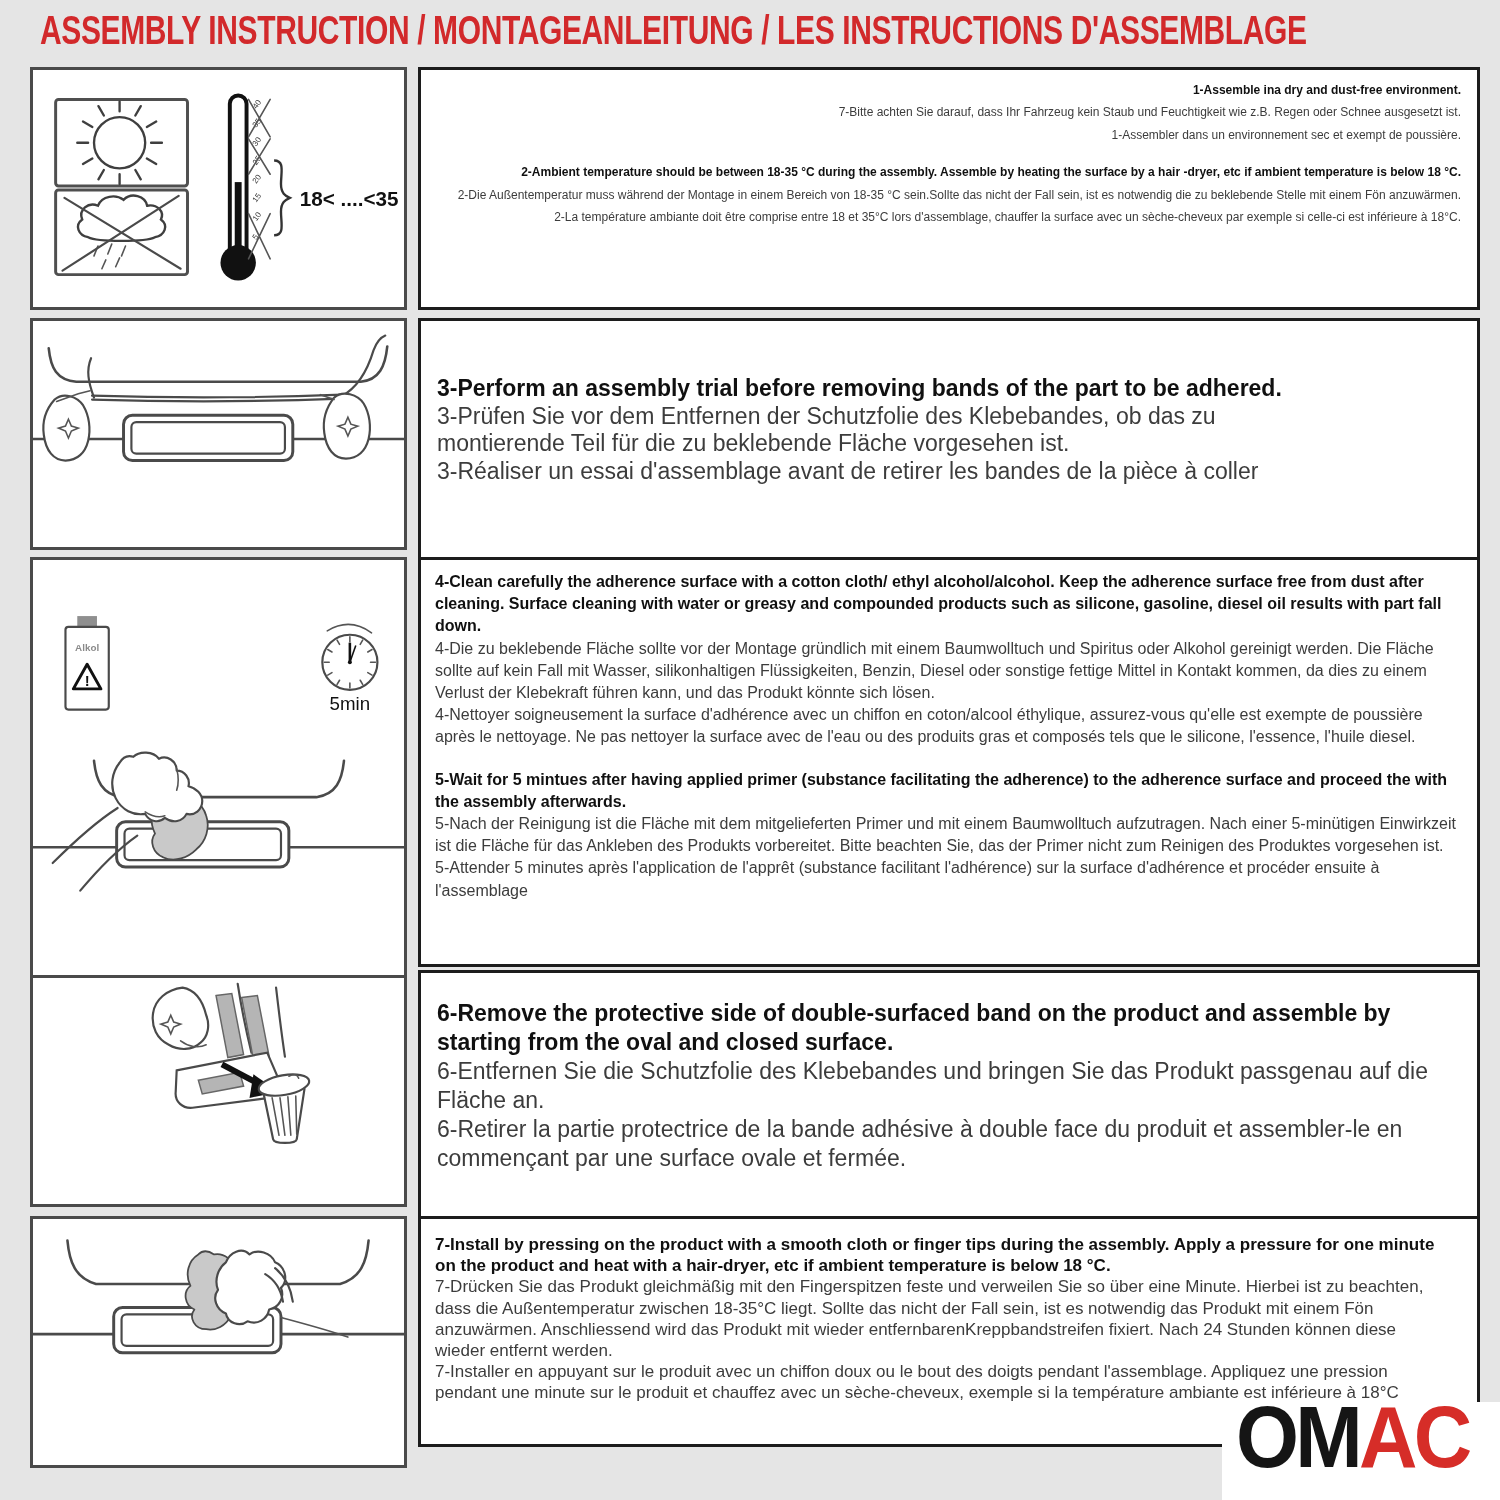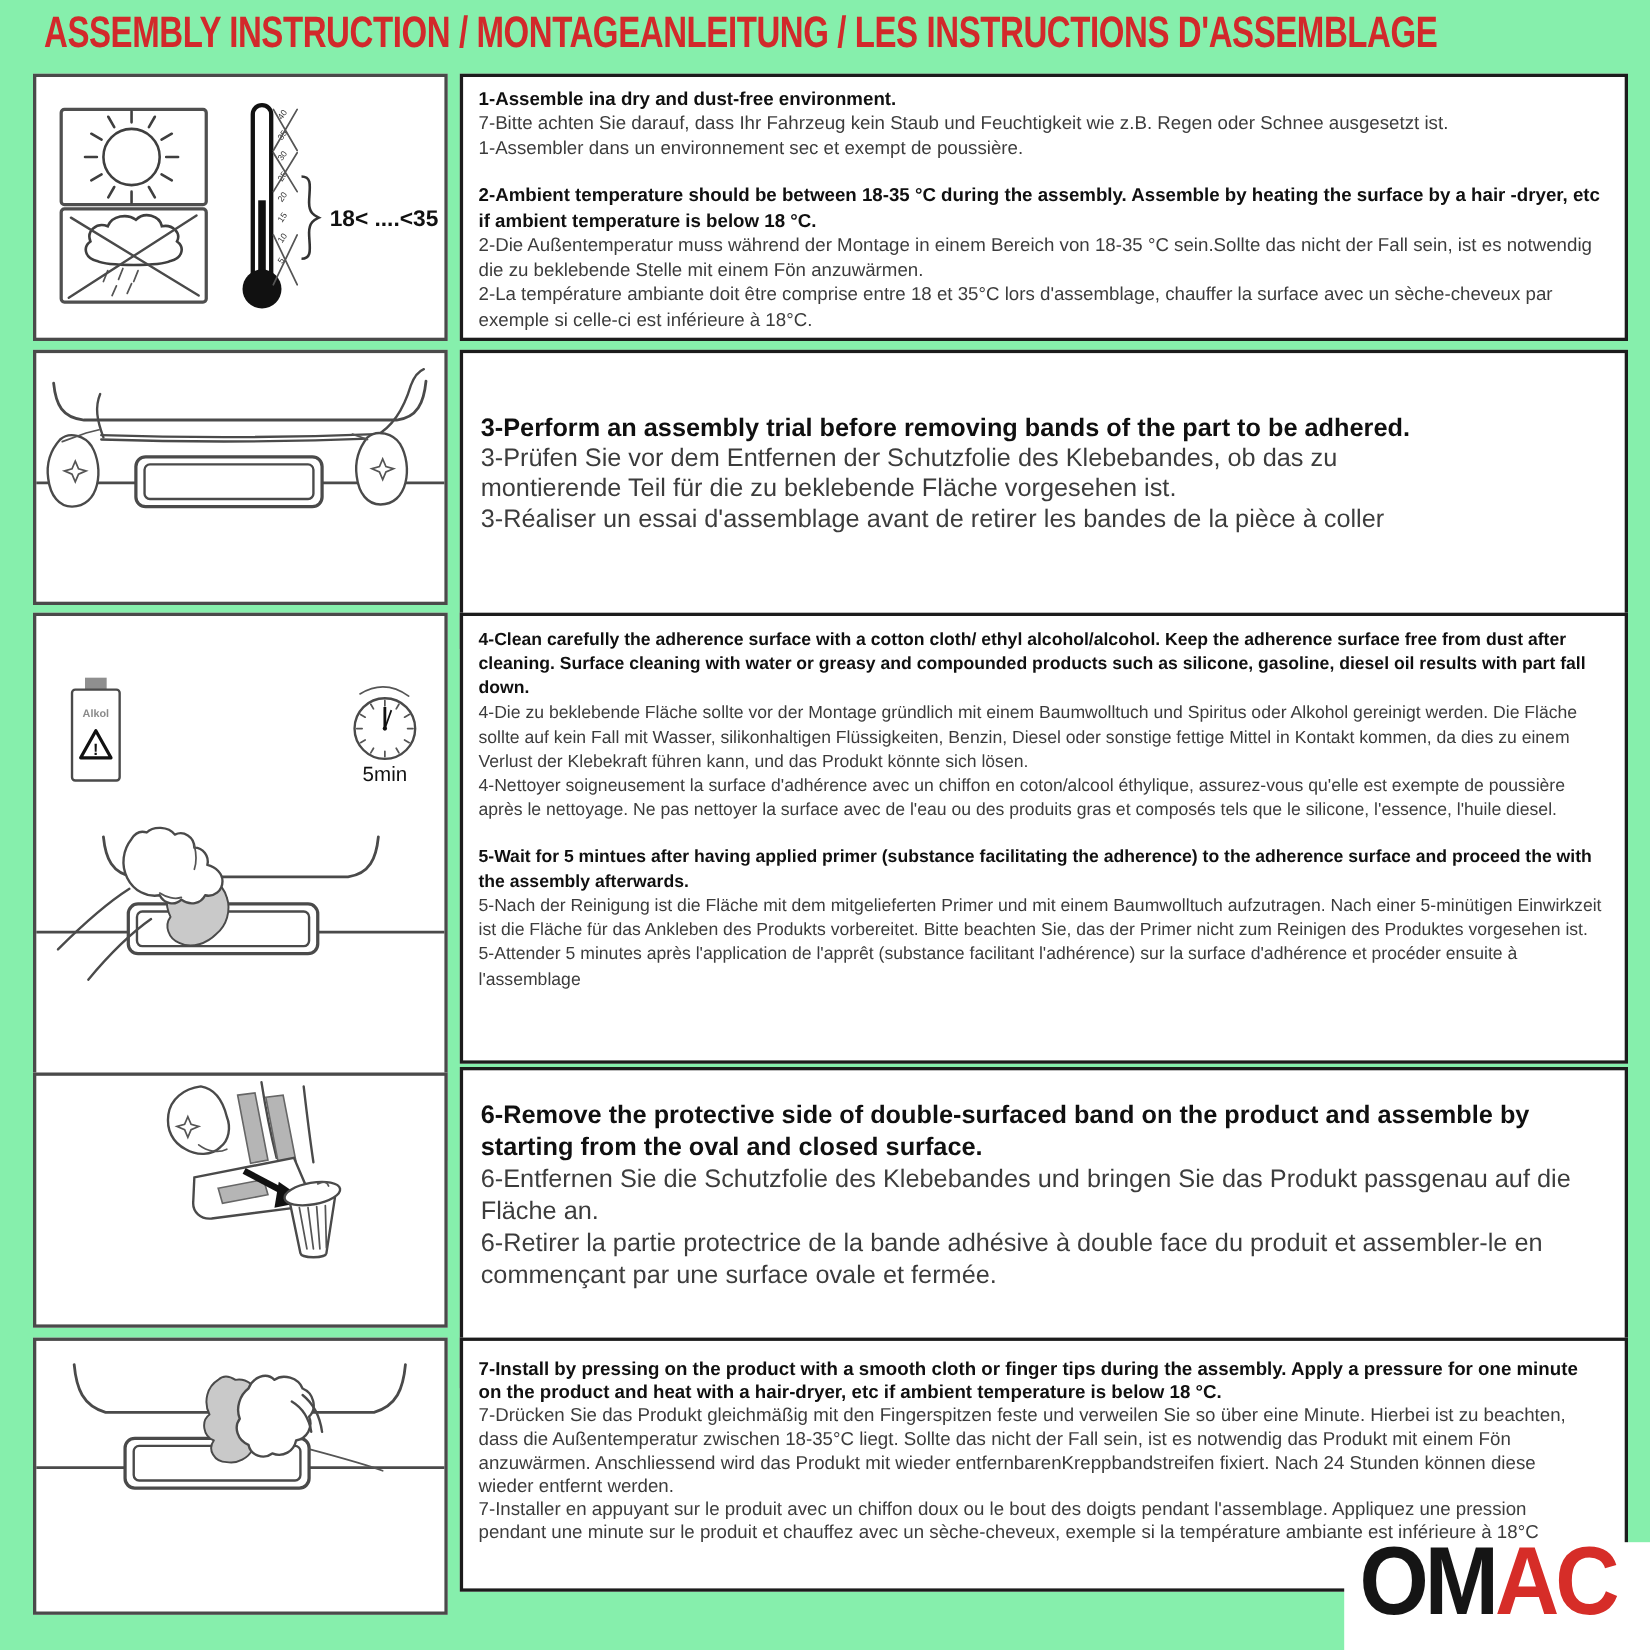--- a/index.html
+++ b/index.html
@@ -1,33 +1,33 @@
 <!DOCTYPE html>
 <html><head>
 <meta charset="utf-8">
 <style>
   html,body{margin:0;padding:0;background:#fff;}
-  #page{position:relative;width:1500px;height:1500px;background:#86efac;overflow:hidden;
+  #page{position:relative;width:1500px;height:1500px;background:#e5e5e5;overflow:hidden;
         font-family:"Liberation Sans",sans-serif;color:#222;}
 
   .title{position:absolute;left:40px;top:8px;font-size:40px;font-weight:800;color:#d2292b;
          white-space:nowrap;transform:scaleX(0.75);transform-origin:0 0;letter-spacing:-0.5px;}
 
   .illus{position:absolute;left:30px;width:377px;background:#fff;border:3px solid #4a4a4a;
          box-sizing:border-box;}
   .illus svg{display:block;width:100%;height:100%;}
   #il1{top:67px;height:243px;}
   #il2{top:318px;height:232px;}
   #il3{top:557px;height:498px;}
   #il4{top:975px;height:232px;}
   #il5{top:1216px;height:252px;}
 
   .textbox{position:absolute;left:418px;width:1062px;background:#fff;border:3px solid #1c1c1c;
            box-sizing:border-box;overflow:hidden;}
-  #tx1{top:67px;height:243px;padding:9px 16px 0 14px;font-size:17px;line-height:22.4px;}
+  #tx1{top:67px;height:243px;padding:9px 16px 0 14px;font-size:12px;line-height:22.4px;text-align:right;}
   #tx2{top:318px;height:272px;padding:54px 150px 0 16px;font-size:23px;line-height:27.5px;}
   #tx3{top:557px;height:410px;padding:11px 18px 0 14px;font-size:16px;line-height:22.2px;}
   #tx4{top:970px;height:292px;padding:26px 48px 0 16px;font-size:23px;line-height:29px;}
   #tx5{top:1216px;height:231px;padding:15px 30px 0 14px;font-size:17px;line-height:21.2px;}
   .textbox p{margin:0;}
   .b{font-weight:bold;color:#101010;}
   .r{color:#3c3c3c;}
   .gap{margin-top:1.25em !important;}
 
   

